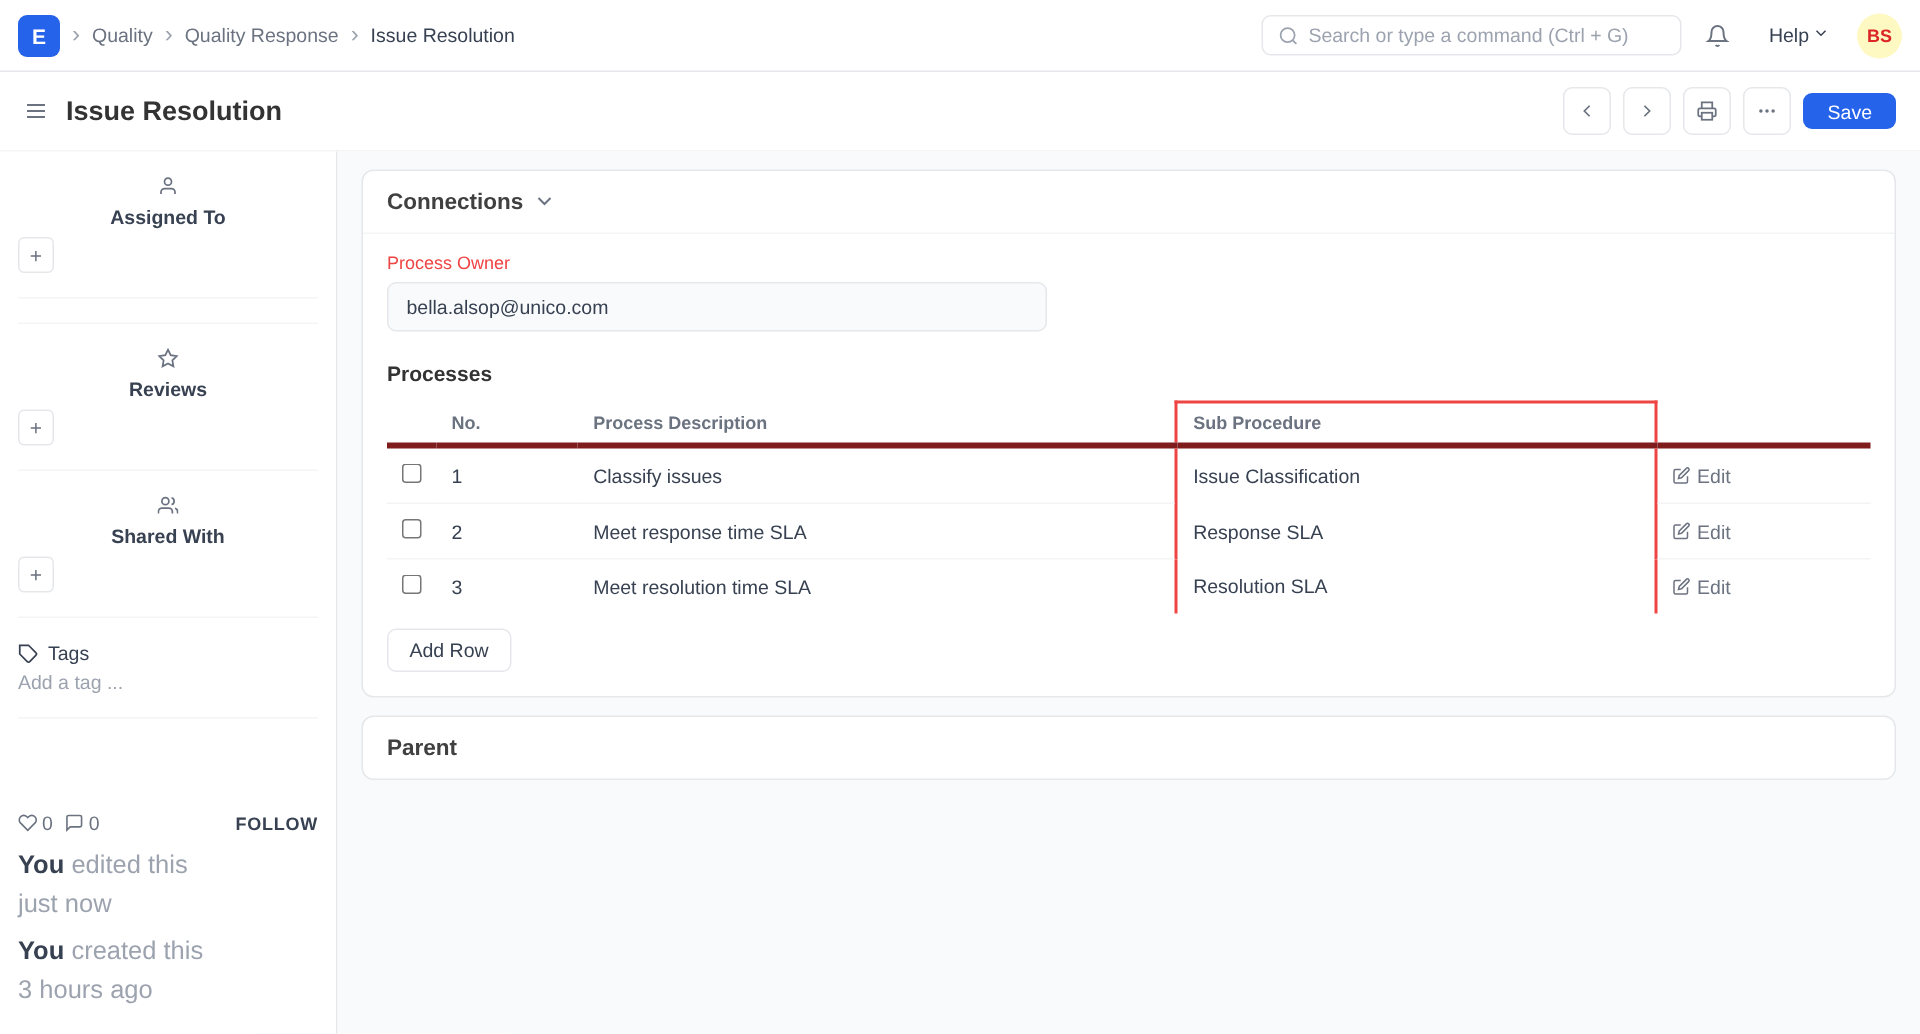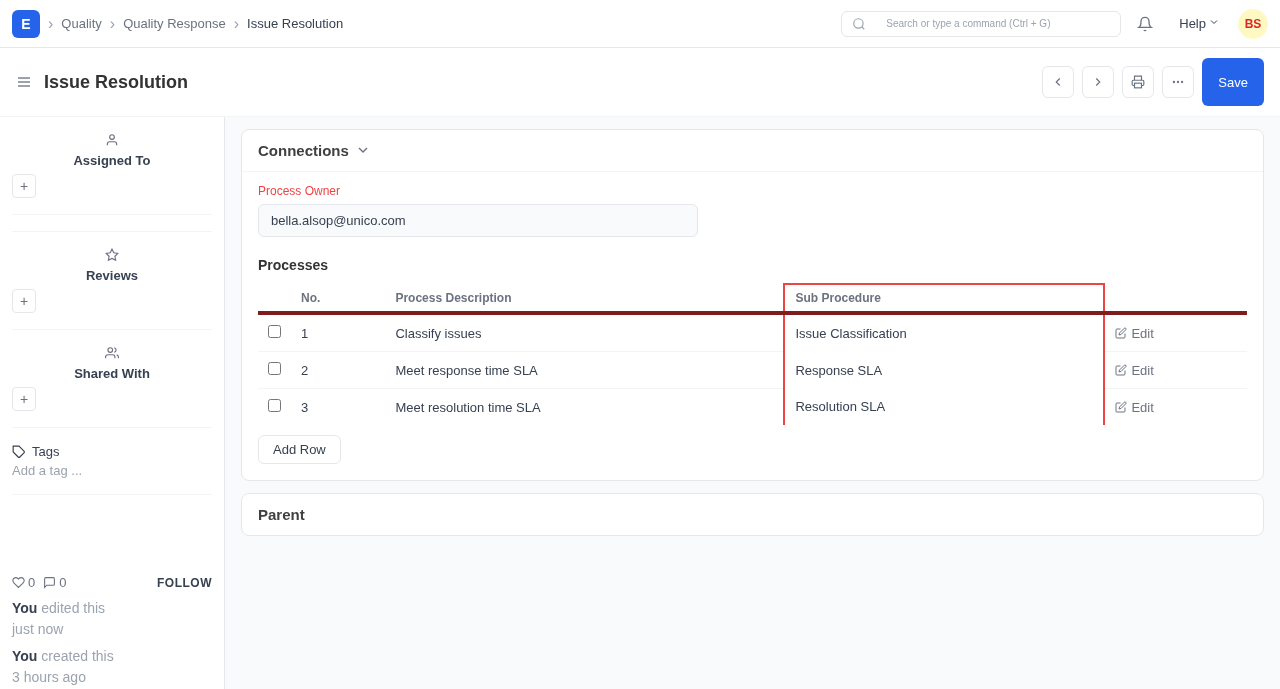--- a/index.html
+++ b/index.html
@@ -11,23 +11,23 @@
       padding: 0 12px; gap: 8px; background: #fff;
     }
     .topnav-logo {
       width: 28px; height: 28px; background: #2563eb; border-radius: 6px;
       display: flex; align-items: center; justify-content: center; color: #fff; font-weight: 700; font-size: 14px;
     }
     .topnav-sep { color: #9ca3af; font-size: 16px; }
     .topnav-crumb { color: #6b7280; cursor: pointer; }
     .topnav-crumb-active { color: #374151; }
     .topnav-search {
-      margin-left: auto; display: flex; align-items: center; gap: 20px;
+      margin-left: auto; display: flex; align-items: center; gap: 6px;
       border: 1px solid #e5e7eb; border-radius: 6px; padding: 5px 10px; width: 280px;
-      color: #9ca3af; font-size: 10px; cursor: text;
+      color: #9ca3af; font-size: 13px; cursor: text;
     }
     .topnav-search svg { flex-shrink: 0; }
     .topnav-bell { width: 32px; height: 32px; display: flex; align-items: center; justify-content: center; color: #6b7280; cursor: pointer; border-radius: 6px; }
     .topnav-help { display: flex; align-items: flex-start; gap: 2px; padding: 5px 10px; border-radius: 6px; cursor: pointer; color: #374151; font-size: 13px; }
     .topnav-avatar {
       width: 30px; height: 30px; border-radius: 50%; background: #fef9c3;
       display: flex; align-items: center; justify-content: center; color: #dc2626; font-weight: 600; font-size: 12px;
     }
 
     
@@ -36,21 +36,21 @@
       gap: 8px;
     }
     .page-header-title { font-size: 18px; font-weight: 600; flex: 1; }
     .page-header-menu-icon { color: #6b7280; cursor: pointer; margin-right: 4px; }
     .header-btn {
       width: 32px; height: 32px; border: 1px solid #e5e7eb; border-radius: 6px;
       display: flex; align-items: center; justify-content: center; cursor: pointer; color: #6b7280;
       background: #fff;
     }
     .save-btn {
-      height: 48px; padding: 0 16px; background: #2563eb; color: #fff; border: none;
+      height: 24px; padding: 0 16px; background: #2563eb; color: #fff; border: none;
       border-radius: 6px; font-size: 13px; font-weight: 500; cursor: pointer;
     }
 
     
     .layout { display: flex; height: calc(689px - 96px); }
 
     
     .sidebar {
       width: 225px; border-right: 1px solid #e5e7eb; padding: 16px 12px;
       overflow-y: auto; flex-shrink: 0; display: flex; flex-direction: column; gap: 16px;
@@ -70,21 +70,21 @@
     }
     .sidebar-divider { border: none; border-top: 1px solid #f3f4f6; }
 
     .tags-label { display: flex; align-items: center; gap: 6px; color: #374151; font-size: 13px; font-weight: 500; }
     .add-tag { color: #9ca3af; font-size: 13px; cursor: pointer; margin-top: 4px; }
 
     .footer-area { margin-top: auto; }
     .like-row { display: flex; align-items: center; gap: 8px; color: #6b7280; font-size: 13px; padding-bottom: 8px; }
     .like-row span { display: flex; align-items: center; gap: 3px; }
     .follow-btn { margin-left: auto; font-size: 12px; font-weight: 600; color: #374151; cursor: pointer; letter-spacing: 0.5px; }
-    .activity-item { font-size: 14px; color: #374151; margin-bottom: 6px; line-height: 1.5; }
+    .activity-item { font-size: 17px; color: #374151; margin-bottom: 6px; line-height: 1.5; }
     .activity-item strong { font-weight: 600; }
     .activity-item span { color: #9ca3af; }
 
     
     .main { flex: 1; overflow-y: auto; padding: 0; background: #f9fafb; }
 
     
     .section-card {
       background: #fff; border: 1px solid #e5e7eb; border-radius: 8px; margin: 12px 16px;
     }

